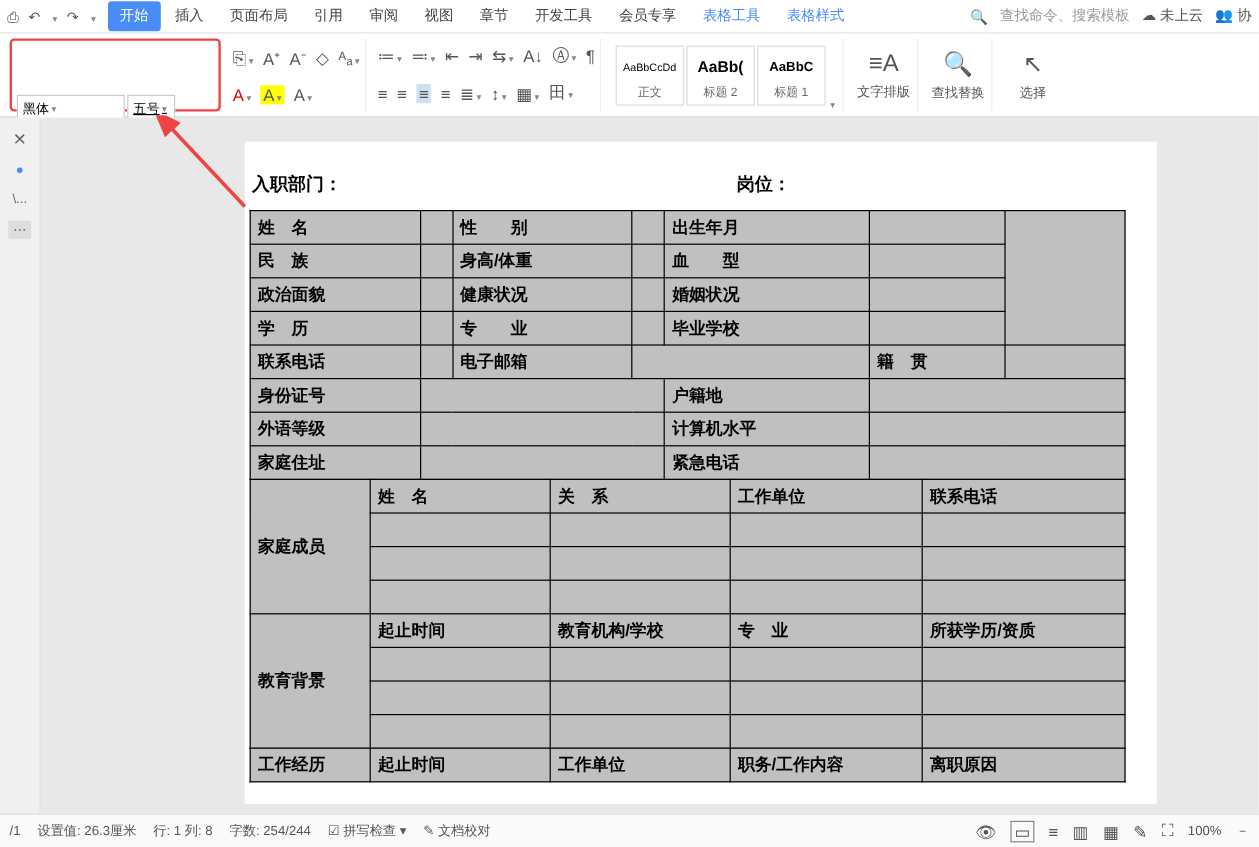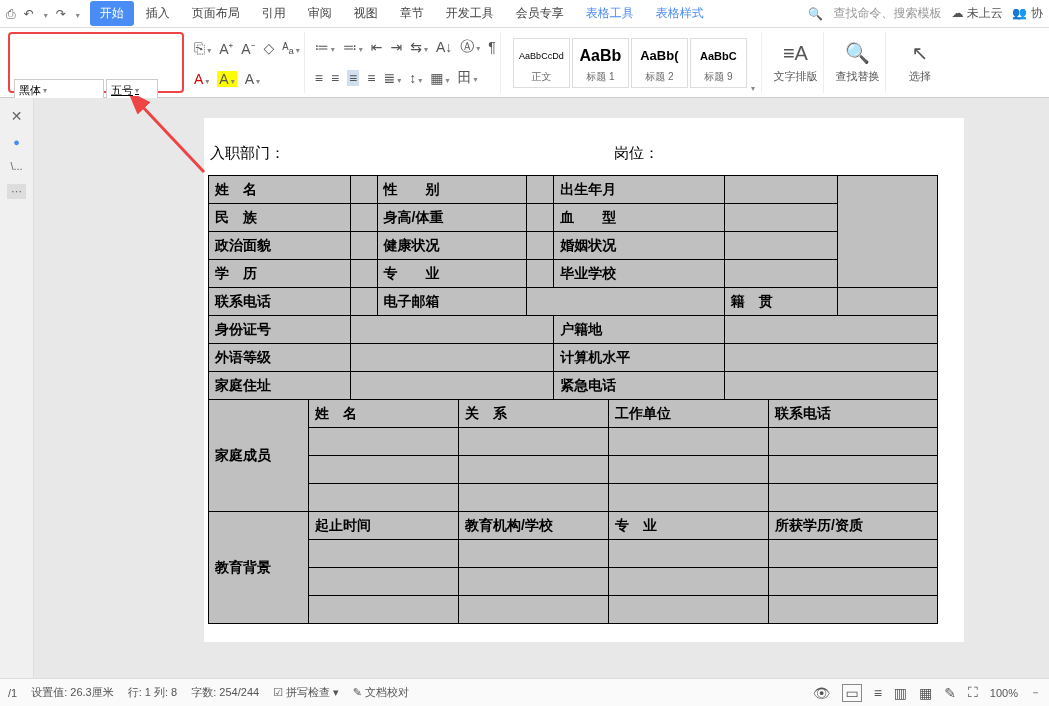--- a/index.html
+++ b/index.html
@@ -15,41 +15,41 @@
 .titlebar .tab.link { color: #4a8cf5; }
 .titlebar .right { margin-left: auto; display: flex; align-items: center; gap: 10px; }
 .titlebar .search-hint { color: #999; }
 
 
 .ribbon { height: 70px; background: #fff; border-bottom: 1px solid #ccc; display: flex; align-items: stretch; padding: 4px 8px; gap: 6px; }
 .font-group { border: 2px solid #e44; border-radius: 4px; padding: 2px 4px; width: 176px; display: flex; flex-direction: column; justify-content: space-around; }
 .font-row { display: flex; align-items: center; gap: 2px; margin-top: 43px; }
 .font-select { border: 1px solid #ccc; font-size: 11px; height: 22px; display: flex; align-items: center; padding: 0 4px; background: #fff; }
 .font-name { width: 90px; }
-.font-size { width: 52px; text-decoration: underline; }
+.font-size { width: 40px; text-decoration: underline; }
 .font-btns { display: flex; gap: 6px; align-items: center; }
 .font-btns .b { font-size: 14px; width: 18px; text-align: center; cursor: pointer; }
 .ribbon-group { display: flex; flex-direction: column; justify-content: space-around; padding: 0 4px; border-right: 1px solid #eee; }
 .ribbon-row { display: flex; gap: 8px; align-items: center; }
 .ribbon-row span { font-size: 14px; color: #555; cursor: pointer; }
 .styles-group { display: flex; align-items: center; gap: 2px; padding: 0 6px; border-right: 1px solid #eee; }
 .style-box { border: 1px solid #ddd; width: 57px; height: 50px; display: flex; flex-direction: column; align-items: center; justify-content: center; font-size: 10px; cursor: pointer; }
 .style-box .preview { font-size: 13px; height: 28px; display: flex; align-items: center; }
 .style-box .label { font-size: 10px; color: #666; }
 .ribbon-end { display: flex; flex-direction: column; align-items: center; justify-content: center; width: 56px; font-size: 11px; color: #555; gap: 4px; border-right: 1px solid #eee; cursor: pointer; }
 .ribbon-end .ico { font-size: 20px; }
 
 
 .side { position: absolute; left: 0; top: 98px; width: 34px; bottom: 28px; background: #f0f0f0; border-right: 1px solid #ddd; display: flex; flex-direction: column; align-items: center; padding-top: 10px; gap: 12px; font-size: 11px; color: #666; }
 .side .x { font-size: 14px; }
 
 
 .doc-area { position: absolute; left: 34px; right: 0; top: 98px; bottom: 28px; background: #e8e8e8; overflow: auto; }
 .page { background: #fff; width: 760px; margin: 20px auto 0 170px; padding: 18px 0; }
-.header-line { display: flex; font-size: 15px; font-weight: normal; padding: 8px 0 12px 6px; gap: 24px; }
+.header-line { display: flex; font-size: 15px; font-weight: bold; padding: 8px 0 12px 6px; gap: 24px; }
 .header-line .fill { flex: 1; }
 
 
 .form-table { width: 730px; border-collapse: collapse; margin-left: 4px; background: #c0c0c0; }
 .form-table td { border: 1px solid #000; padding: 4px 6px; font-size: 14px; font-weight: bold; height: 28px; vertical-align: middle; }
 
 
 .arrow { position: absolute; left: 128px; top: 96px; pointer-events: none; z-index: 10; }
 
 
@@ -145,30 +145,26 @@
       <span class="caret">田</span>
     </div>
   </div>
 
   <div class="styles-group">
     <div class="style-box">
       <div class="preview" style="font-size:9px">AaBbCcDd</div>
       <div class="label">正文</div>
     </div>
     <div class="style-box">
-      <div class="preview" style="font-weight:bold;font-size:16px">AaBb</div>
-      <div class="label">标题 1</div>
-    </div>
-    <div class="style-box">
       <div class="preview" style="font-weight:bold;font-size:13px">AaBb(</div>
       <div class="label">标题 2</div>
     </div>
     <div class="style-box">
       <div class="preview" style="font-weight:bold;font-size:11px">AaBbC</div>
-      <div class="label">标题 9</div>
+      <div class="label">标题 1</div>
     </div>
     <span class="caret" style="align-self:flex-end;font-size:10px"></span>
   </div>
 
   <div class="ribbon-end">
     <div class="ico">≡A</div>
     <div>文字排版</div>
   </div>
   <div class="ribbon-end">
     <div class="ico">🔍</div>
@@ -336,20 +332,38 @@
           </tr>
       <tr>
             <td></td>
             <td></td>
             <td></td>
             <td></td>
           </tr>
     </tbody>
       </table>
 
+    <table class="form-table" style="margin-top:-1px">
+      <colgroup>
+          <col style="width:100px">
+          <col style="width:150px">
+          <col style="width:150px">
+          <col style="width:160px">
+          <col>
+        </colgroup>
+      <tbody>
+          <tr>
+            <td>工作经历</td>
+          <td>起止时间</td>
+          <td>工作单位</td>
+          <td>职务/工作内容</td>
+          <td>离职原因</td>
+          </tr>
+    </tbody>
+      </table>
   </div>
 </div>
 
 <div class="status">
   <span>/1</span>
   <span>设置值: 26.3厘米</span>
   <span>行: 1  列: 8</span>
   <span>字数: 254/244</span>
   <span>☑ <span>拼写检查</span> ▾</span>
   <span>✎ <span>文档校对</span></span>

